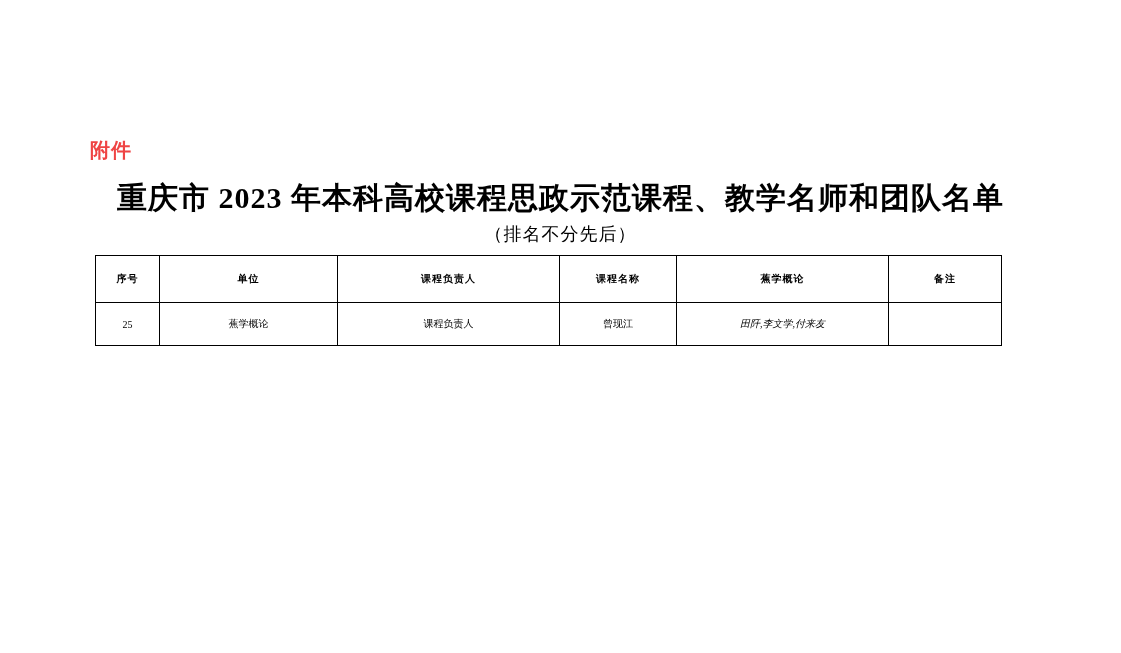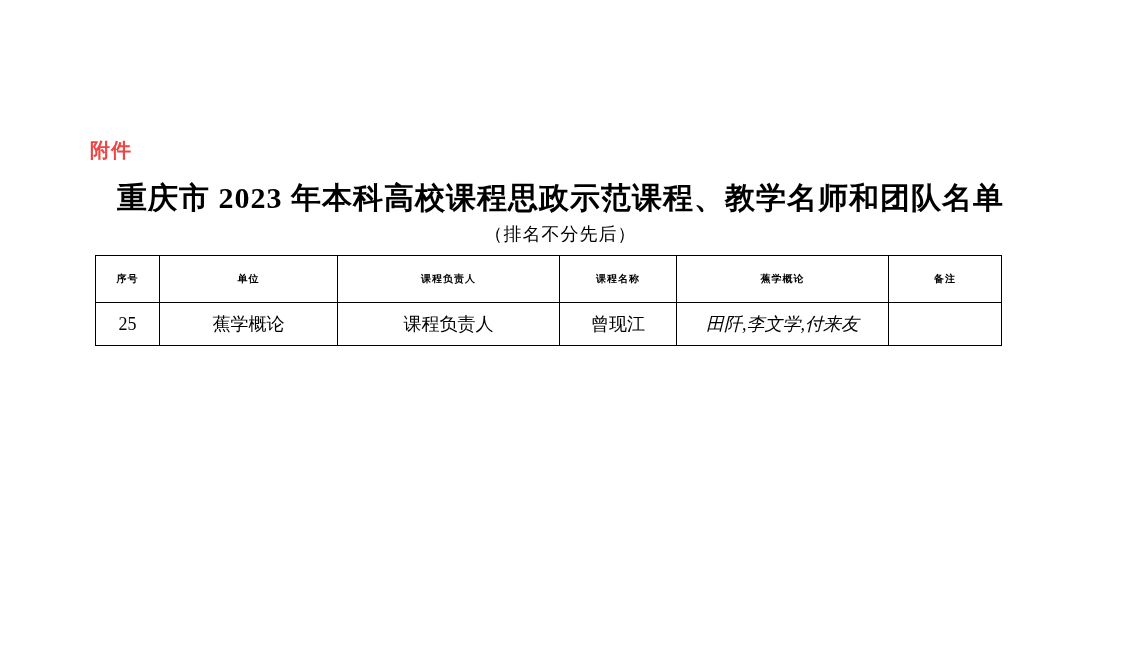--- a/index.html
+++ b/index.html
@@ -73,21 +73,21 @@
     height: 46px;
     font-family: "Liberation Serif", serif;
     font-weight: bold;
     font-size: 10px;
     letter-spacing: 1px;
   }
   table.listing tbody td {
     height: 42px;
     font-family: "Liberation Serif", serif;
     font-weight: normal;
-    font-size: 18px;
+    font-size: 10px;
   }
   td.cell-index {
     font-family: "Liberation Serif", serif;
     font-size: 15px;
   }
   td.cell-members {
     text-align: left;
     padding-left: 12px;
     font-size: 12px;
     font-style: italic;

